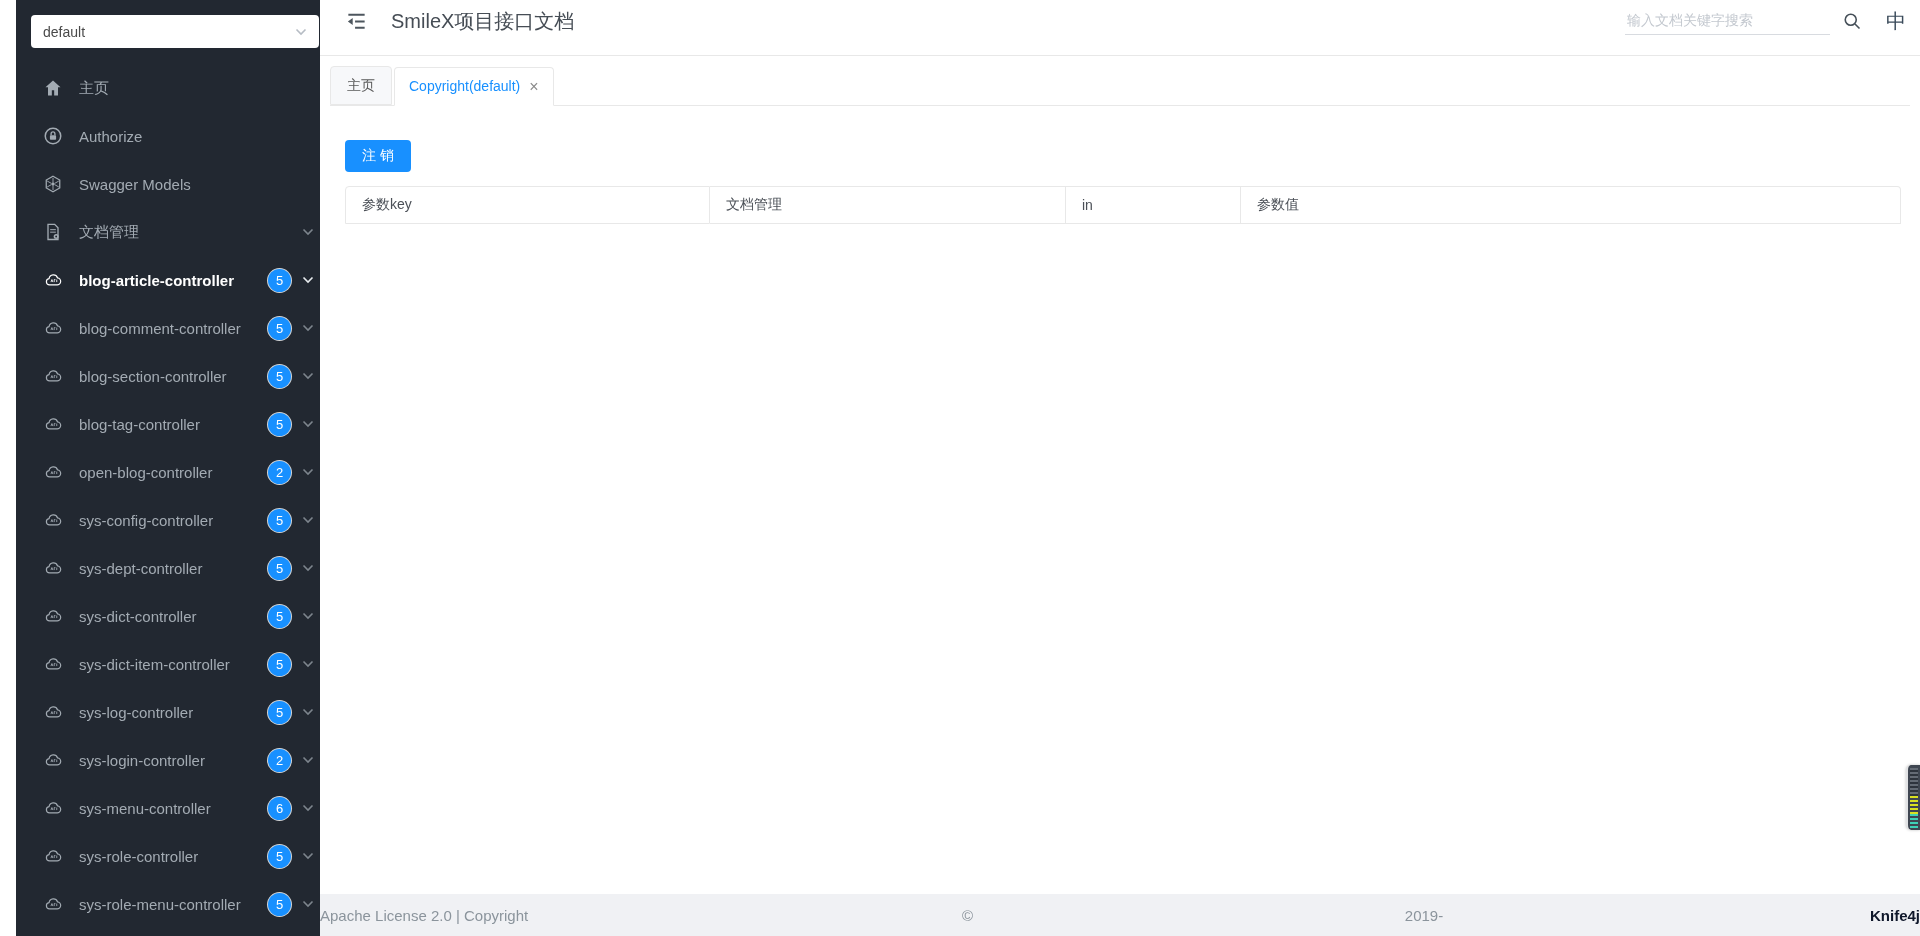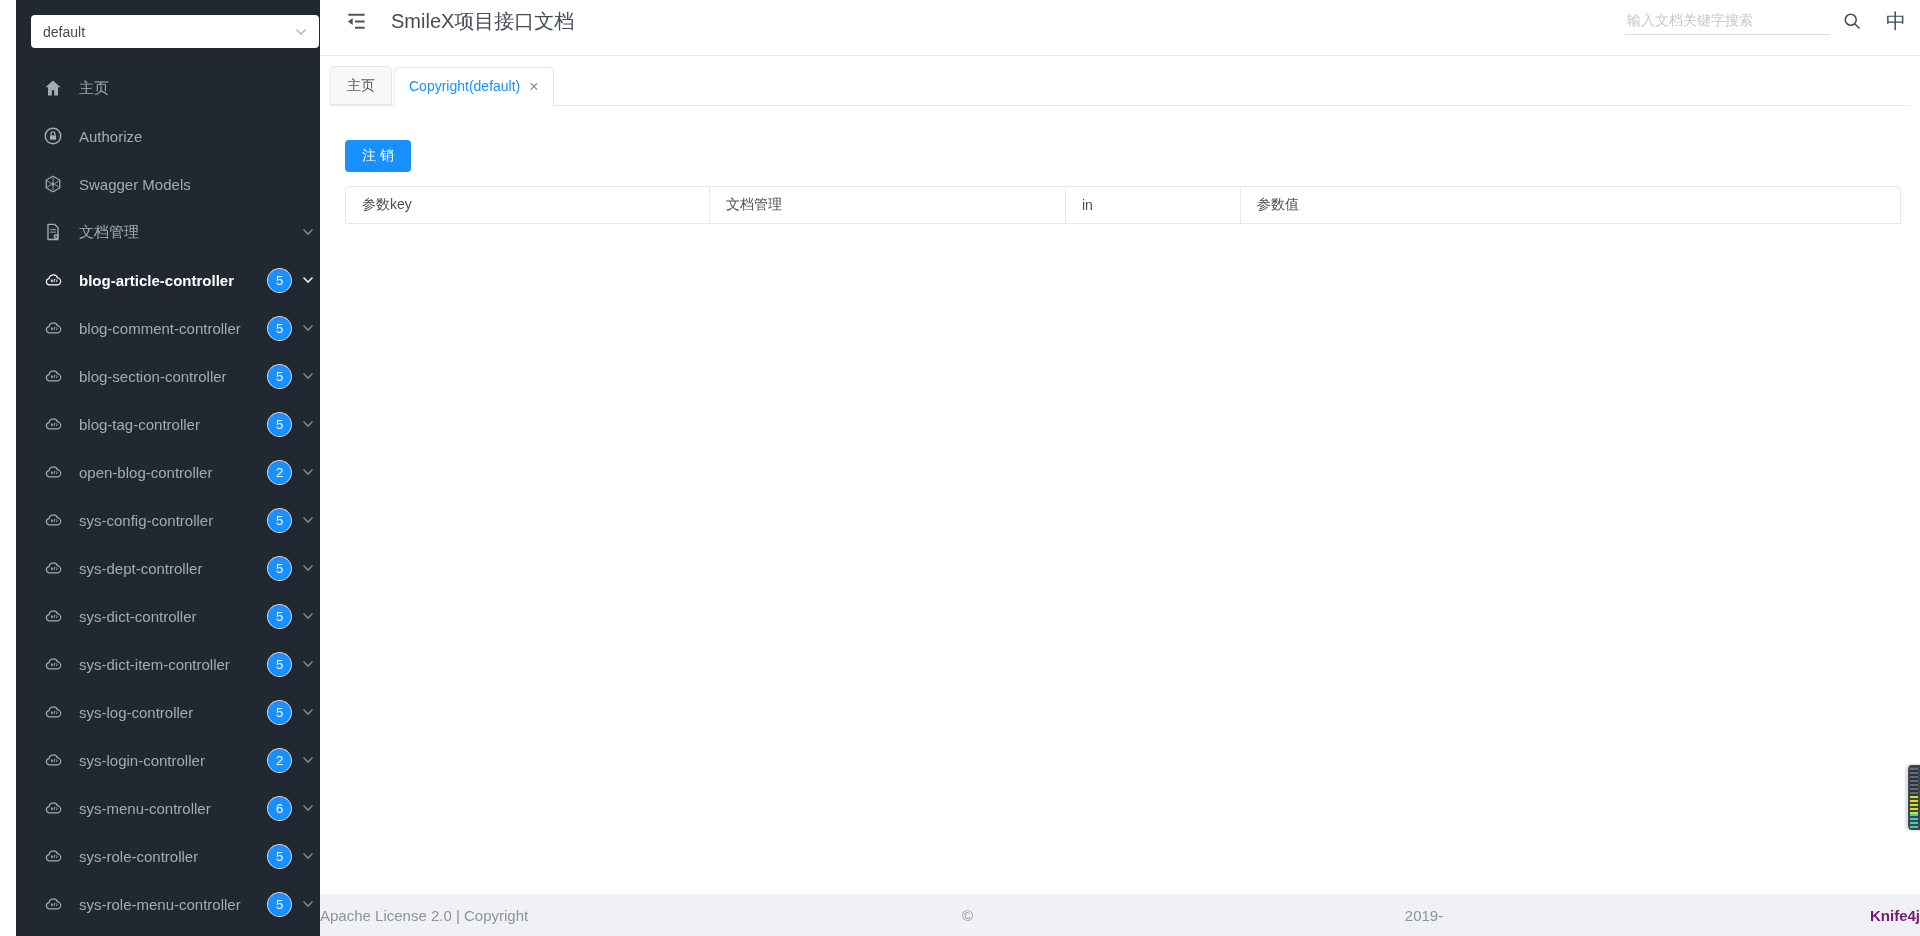--- a/index.html
+++ b/index.html
@@ -71,21 +71,21 @@
   .param-input {
     width:624px; height:30px; border:1px solid #d9d9d9; border-radius:4px; padding:0 11px;
     font-size:14px; color:#595959; outline:none; font-family:"Liberation Sans", sans-serif;
   }
   
   .app-footer {
     position:absolute; left:0; right:0; bottom:0; height:42px; background:#f0f1f4;
     display:flex; align-items:center; justify-content:space-between; color:#8b949c; font-size:15px;
   }
   .app-footer .c-icon { margin:0 5px 0 7px; font-size:15px; }
-  .app-footer b { color:#701a75; margin-left:0; }
+  .app-footer b { color:#0f172a; margin-left:0; }
   
   .stripe-widget {
     position:absolute; right:0; top:765px; width:14px; height:65px; background:#3f4651;
     border-radius:5px 0 0 5px; border-left:2px solid rgba(255,255,255,.85);
     box-shadow:0 0 3px rgba(0,0,0,.25); overflow:hidden; cursor:pointer;
   }
   .stripe-widget .sw-dark { height:28px; background:repeating-linear-gradient(to bottom,#646b75 0 2px,#2e343d 2px 4px); margin:3px 2px 0; }
   .stripe-widget .sw-yellow { height:18px; background:repeating-linear-gradient(to bottom,#d9e021 0 2px,#3f4651 2px 4px); margin:0 2px; }
   .stripe-widget .sw-teal { height:14px; background:repeating-linear-gradient(to bottom,#3fd0b5 0 2px,#3f4651 2px 4px); margin:0 2px; }
 </style>

